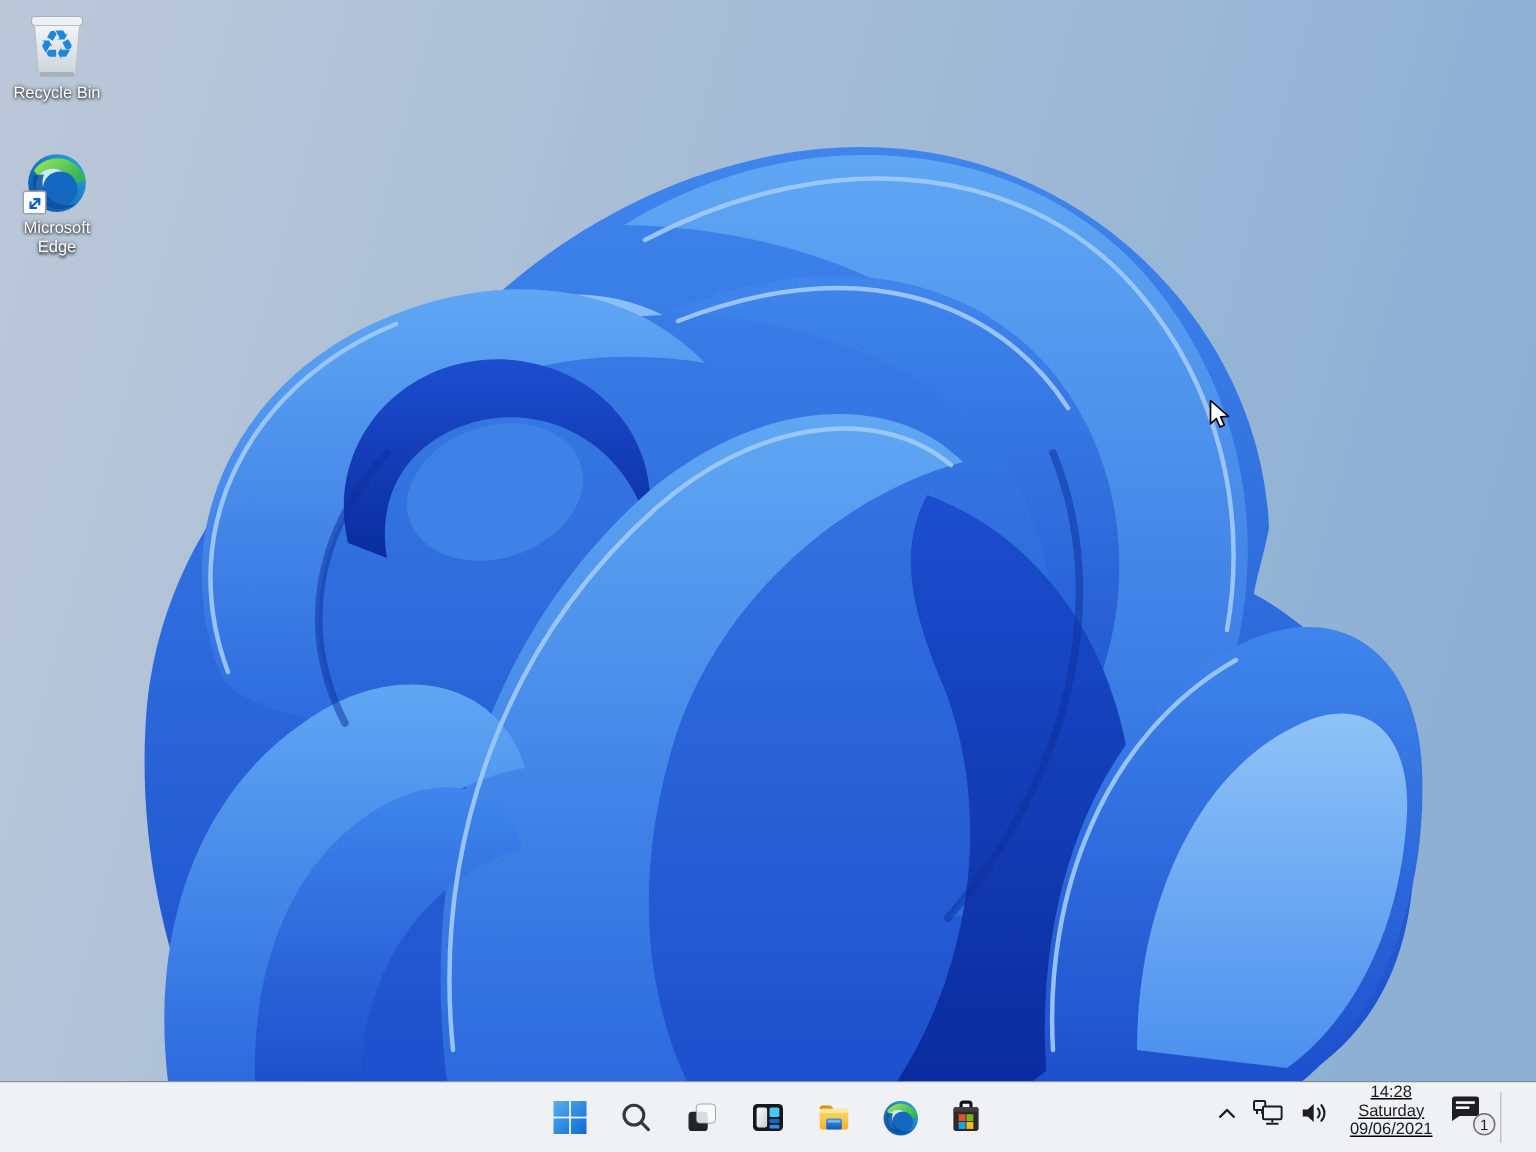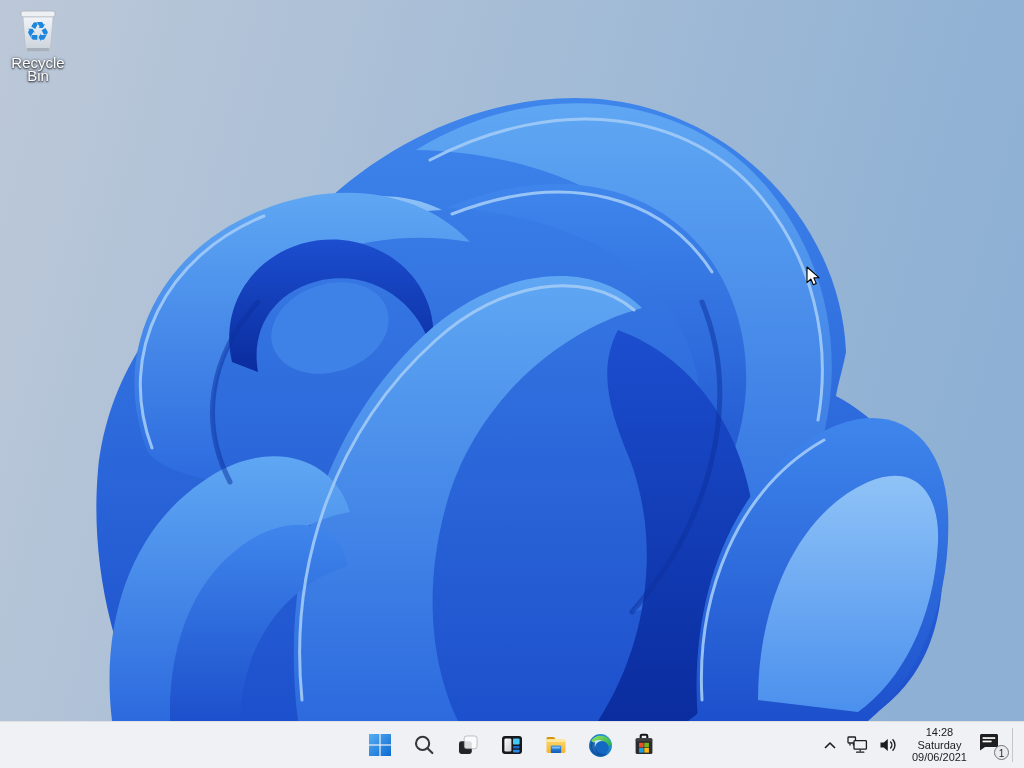--- a/index.html
+++ b/index.html
@@ -3,34 +3,34 @@
 <meta charset="utf-8">
 <style>
   html,body{margin:0;padding:0;background:#000;}
   .screen{position:relative;width:1024px;height:768px;overflow:hidden;
           font-family:"Liberation Sans",sans-serif;}
   
   .desktop{position:absolute;left:0;top:0;width:1024px;height:721px;}
   .wallpaper{position:absolute;left:0;top:0;width:100%;height:100%;display:block;}
   .dicon{position:absolute;left:0;width:76px;display:flex;flex-direction:column;
          align-items:center;text-align:center;cursor:default;}
-  .dlabel{margin-top:3px;font-size:15px;line-height:13px;color:#fff;
+  .dlabel{margin-top:3px;font-size:11px;line-height:13px;color:#fff;
           text-shadow:0 1px 2px rgba(0,0,0,.85),0 0 3px rgba(0,0,0,.55);}
   .edgewrap{position:relative;display:inline-block;width:42px;height:42px;}
   .shortcut-badge{position:absolute;left:-2px;bottom:0;width:14px;height:14px;background:#fff;
           border:1px solid #9aa4ae;border-radius:2px;display:flex;align-items:center;justify-content:center;}
   .cursor{position:absolute;left:806px;top:266px;width:14px;height:20px;}
   
   .taskbar{position:absolute;left:0;bottom:0;width:1024px;height:47px;background:#eff1f4;
            border-top:1px solid rgba(0,0,0,.07);box-sizing:border-box;}
   .tb-center{position:absolute;left:50%;top:50%;transform:translate(-50%,-50%);
              display:flex;gap:4px;align-items:center;}
   .tb-btn{width:40px;height:40px;display:flex;align-items:center;justify-content:center;
           border-radius:4px;}
-  .tb-tray{position:absolute;right:4px;top:0;height:100%;display:flex;align-items:center;}
+  .tb-tray{position:absolute;right:16px;top:0;height:100%;display:flex;text-decoration:underline;}
   .tray-btn{height:40px;display:flex;align-items:center;justify-content:center;border-radius:4px;}
   .clock{padding:0 7px;text-align:center;font-size:11px;line-height:12.5px;color:#1b1b1b;
          white-space:nowrap;}
   .notif{position:relative;width:38px;}
   .badge{position:absolute;right:3px;bottom:5px;width:15px;height:15px;border-radius:50%;
          background:rgba(235,236,238,.92);border:1.4px solid #6f7378;color:#222;
          font-size:10px;line-height:15px;text-align:center;box-sizing:border-box;
          font-family:"Liberation Sans",sans-serif;}
   .show-desktop{width:8px;height:100%;display:flex;align-items:center;}
   .show-desktop span{display:block;width:1px;height:34px;background:#c3c7cb;}
@@ -141,20 +141,36 @@
           </defs>
           <rect x="3" y="4" width="34" height="6" rx="2" fill="#eef1f4" stroke="#aab2bb" stroke-width="0.8"></rect>
           <path d="M5,10 L35,10 L32.5,42 Q32.3,44 30.4,44 L9.6,44 Q7.7,44 7.5,42 Z" fill="url(#binG)" opacity="0.95" stroke="#b3bbc3" stroke-width="0.6"></path>
           <rect x="8.6" y="41" width="22.8" height="3" rx="1" fill="#a8b1bb"></rect>
         </svg>
         <span class="bin-glyph">♻</span>
       </span>
       <div class="dlabel">Recycle Bin</div>
     </div>
 
+    <div class="dicon" style="top:101px">
+      <span class="edgewrap">
+        <svg width="42" height="42" viewBox="0 0 24 24">
+            <use href="#edgeLogo"></use>
+          </svg>
+        <span class="shortcut-badge">
+          <svg width="9" height="9" viewBox="0 0 10 10">
+            <path d="M1.5,8.5 L1.5,4.5 M1.5,8.5 L5.5,8.5 M2,8 L8,2 M8,2 L4.4,2 M8,2 L8,5.6" stroke="#0b5fce" stroke-width="1.6" fill="none" stroke-linecap="square"></path>
+          </svg>
+        </span>
+      </span>
+      <div class="dlabel">
+        <div>Microsoft</div>
+        <div>Edge</div>
+      </div>
+    </div>
 
     <svg class="cursor" viewBox="0 0 14 20">
       <path d="M1,1 L1,16.6 L4.9,13 L7.3,18.7 L10.2,17.4 L7.8,11.9 L13,11.6 Z" fill="#fff" stroke="#000" stroke-width="1.1" stroke-linejoin="round"></path>
     </svg>
   </div>
 
   <div class="taskbar">
 
     <div class="tb-center">
 

